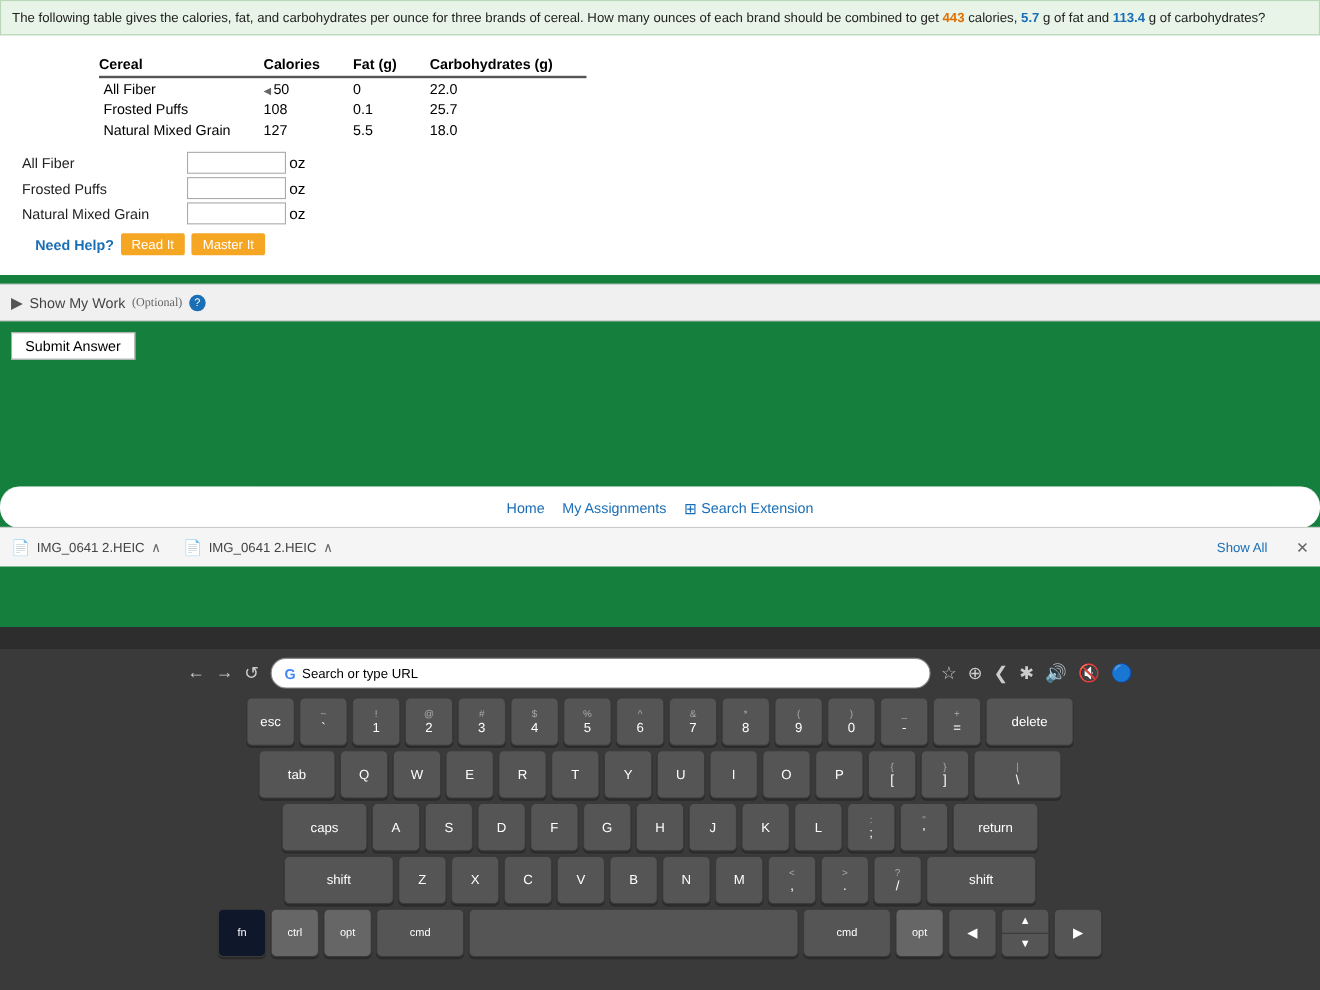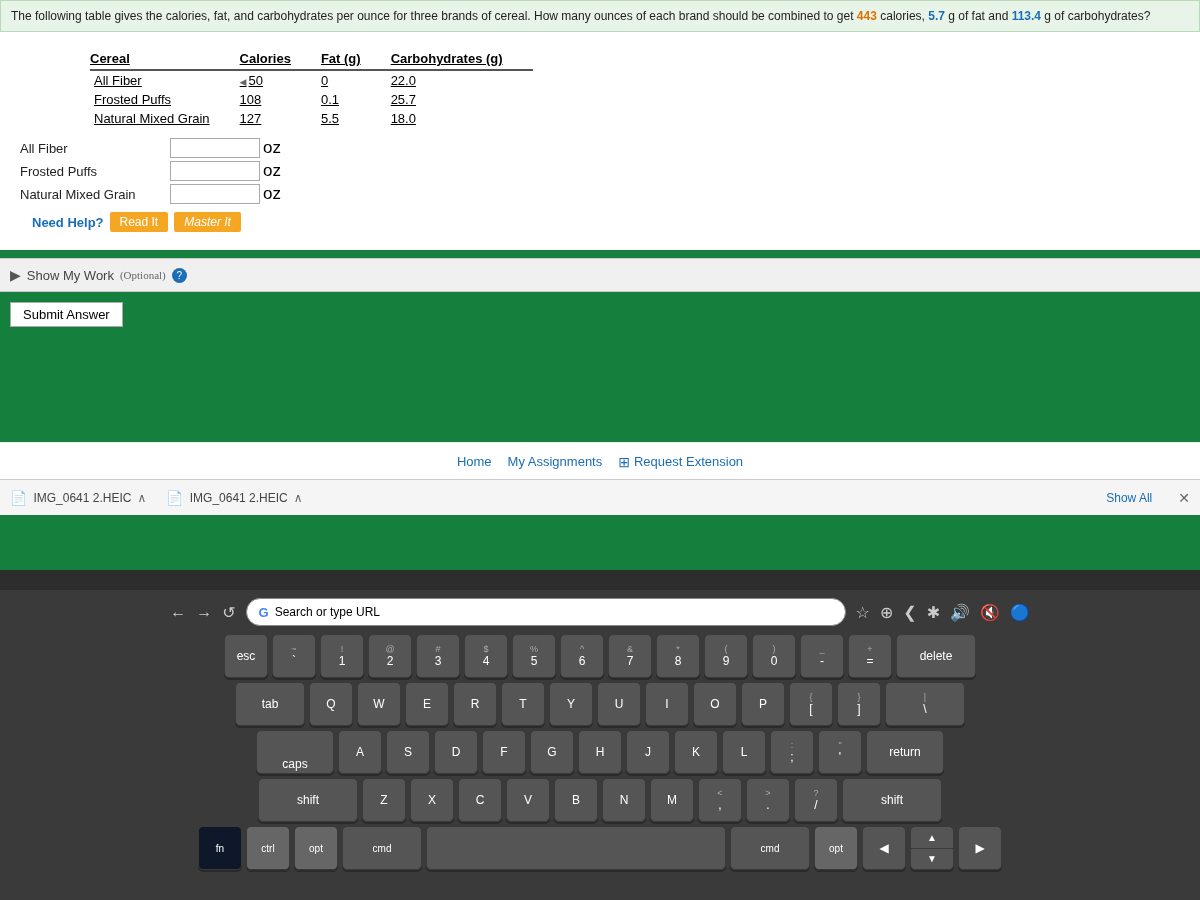--- a/index.html
+++ b/index.html
@@ -37,21 +37,20 @@
     
     .content-area {
       padding: 10px 30px 10px 10px;
       background: #fff;
     }
 
     
     .cereal-table {
       border-collapse: collapse;
       margin: 6px 0 10px 80px;
-      text-decoration: underline;
     }
     .cereal-table th {
       text-align: left;
       border-bottom: 2px solid #555;
       padding: 3px 30px 3px 0;
       font-weight: bold;
       font-size: 13px;
     }
     .cereal-table td {
       padding: 2px 30px 2px 0;
@@ -75,21 +74,21 @@
     }
     .input-row input[type="text"] {
       width: 90px;
       height: 20px;
       border: 1px solid #aaa;
       padding: 1px 4px;
       font-size: 13px;
     }
     .input-row .unit {
       margin-left: 3px;
-      font-size: 17px;
+      font-size: 14px;
     }
 
     
     .need-help {
       display: flex;
       align-items: center;
       gap: 6px;
       margin: 8px 0 8px 10px;
       padding-left: 12px;
     }
@@ -108,21 +107,20 @@
       border-radius: 2px;
     }
     .btn-master-it {
       background: #f5a623;
       color: #fff;
       border: none;
       padding: 3px 10px;
       font-size: 12px;
       cursor: pointer;
       border-radius: 2px;
-      font-style: italic;
     }
 
     
     .show-my-work {
       background: #f0f0f0;
       border-top: 1px solid #ccc;
       border-bottom: 1px solid #ccc;
       padding: 8px 10px;
       margin: 8px 0;
       font-size: 13px;
@@ -204,20 +202,21 @@
       border-top: 1px solid #eee;
       padding: 8px 30px;
       display: flex;
       align-items: center;
       gap: 16px;
       position: absolute;
       bottom: 90px;
       left: 0; right: 0;
       height: 38px;
       justify-content: center;
+      border-radius: 18px;
     }
     .footer-nav a {
       color: #1a6eb5;
       text-decoration: none;
       font-size: 13px;
     }
     .footer-nav .request-ext {
       display: flex;
       align-items: center;
       gap: 4px;
@@ -341,21 +340,21 @@
       height: 44px;
       min-width: 44px;
       cursor: pointer;
       border: 1px solid #3a3a3a;
       box-shadow: 0 2px 0 #2a2a2a;
       padding: 2px 4px;
       position: relative;
     }
     .key-wider { min-width: 80px; }
     .key-tab { min-width: 70px; }
-    .key-caps { min-width: 78px; justify-content: flex-end; }
+    .key-caps { min-width: 78px; }
     .key-enter { min-width: 78px; align-items: center; }
     .key-shift-l { min-width: 100px; }
     .key-shift-r { min-width: 100px; }
     .key-space { min-width: 300px; }
     .key-fn { min-width: 44px; background: #0f172a; }
     .key-special { background: #666; font-size: 10px; text-align: center; }
     .key-esc { background: #555; }
 
     .key-label-main { font-size: 12px; }
     .key-label-shift { font-size: 9px; color: #aaa; }
@@ -438,21 +437,21 @@
   <div class="submit-answer-row">
     <button class="btn-submit-answer">Submit Answer</button>
   </div>
 
 
   <div class="footer-nav">
     <a href="#">Home</a>
     <a href="#">My Assignments</a>
     <span class="request-ext">
       <span class="request-ext-icon">⊞</span>
-      <span>Request Extension</span>
+      <span>Search Extension</span>
     </span>
   </div>
 
   <div class="download-bar">
     <div class="download-item">
       <span class="file-icon">📄</span>
       <span>IMG_0641 2.HEIC</span>
       <span class="chevron">∧</span>
     </div>
     <div class="download-item">

